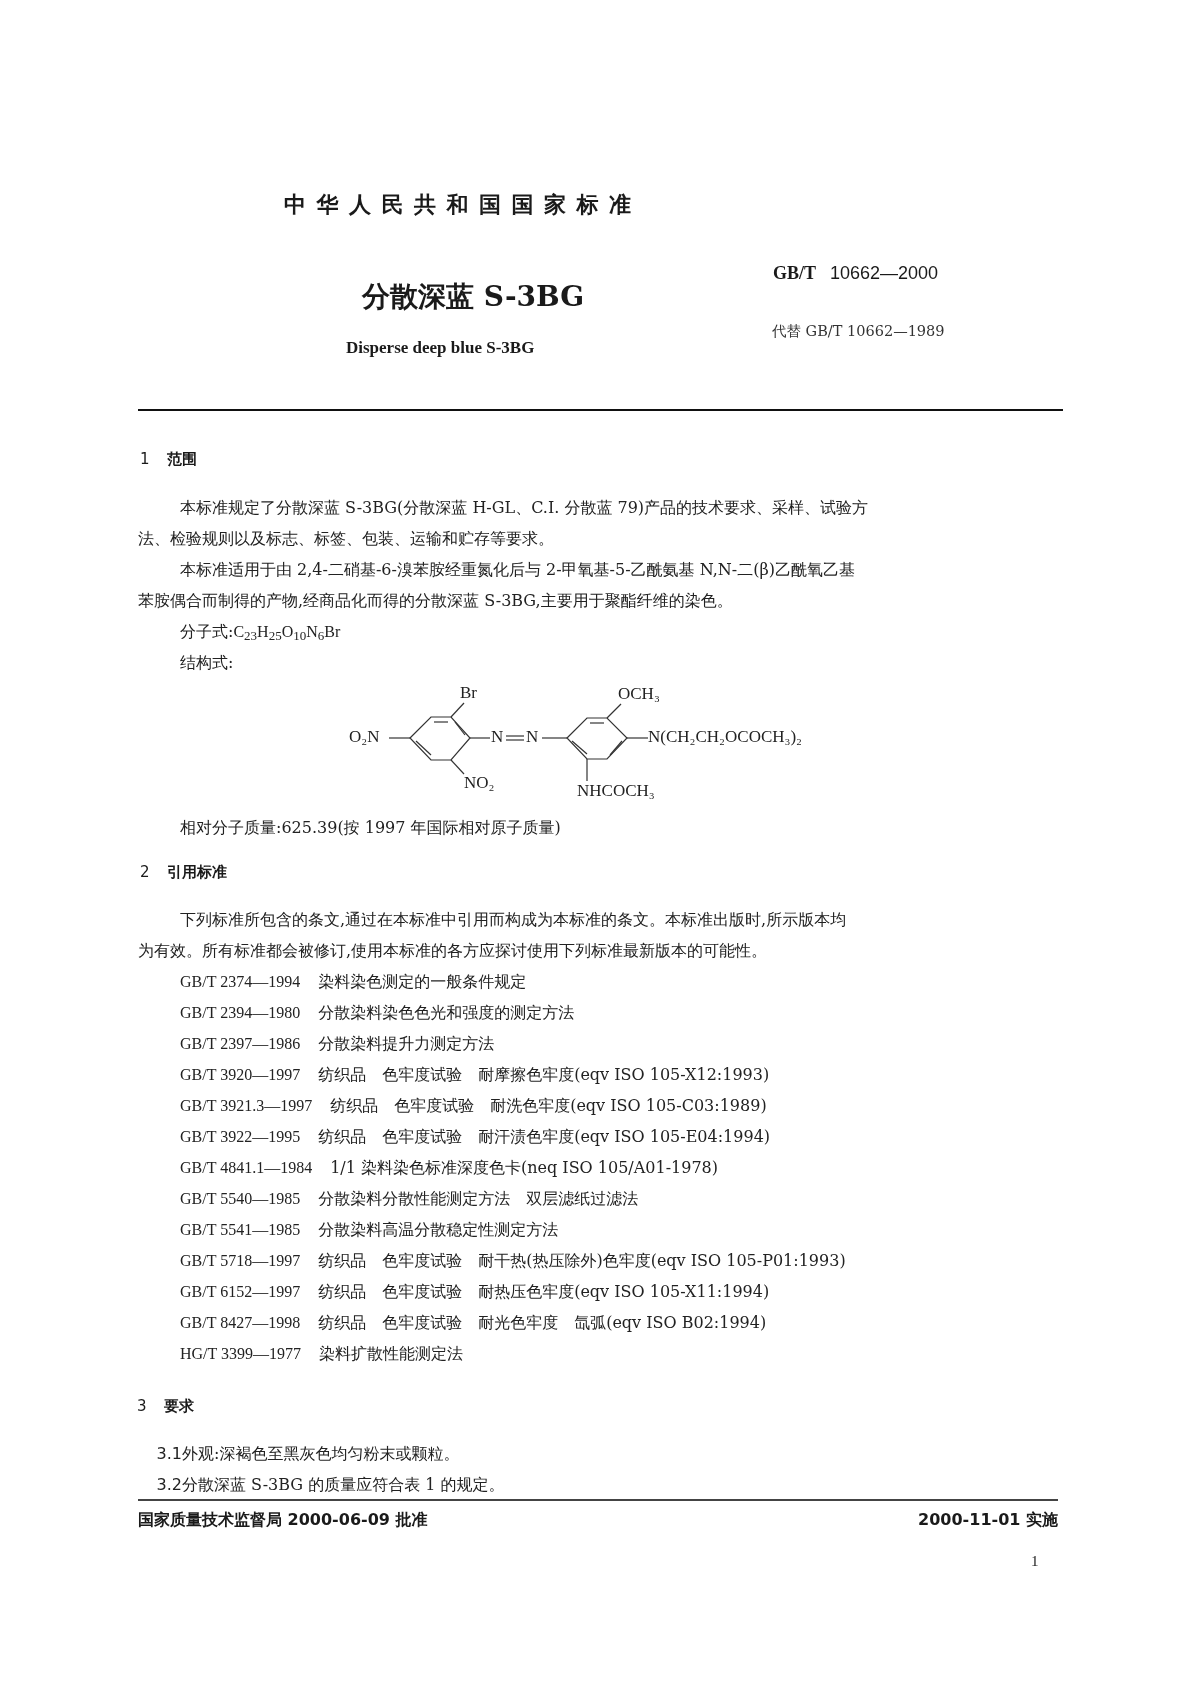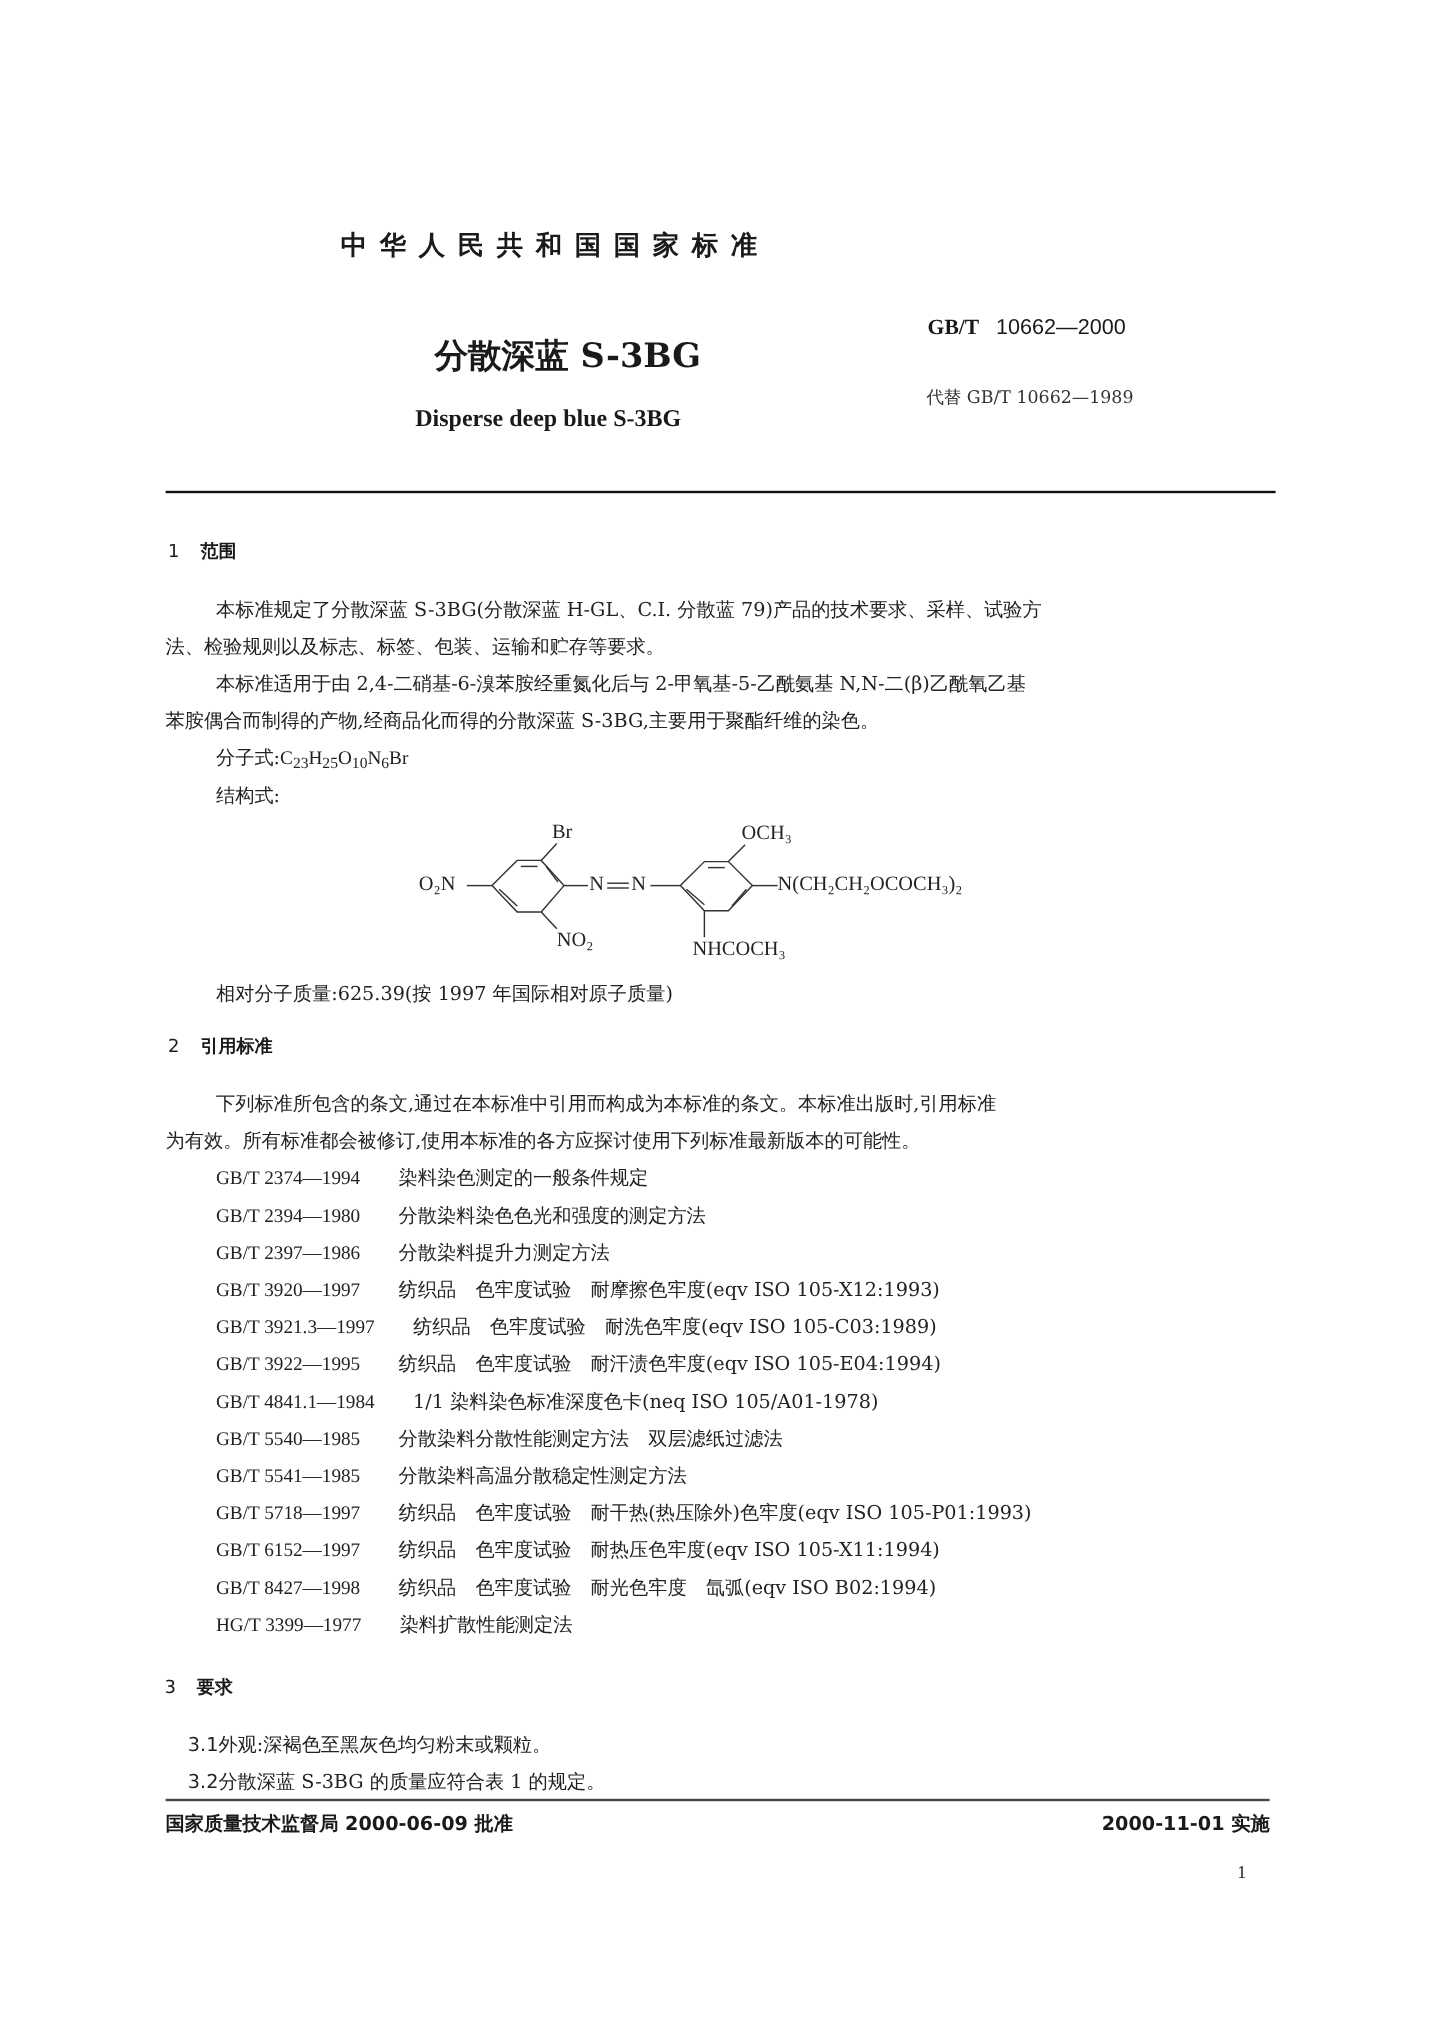--- a/index.html
+++ b/index.html
@@ -4,35 +4,35 @@
 <style>
   html, body { margin: 0; padding: 0; background: #ffffff; }
   body { width: 1191px; height: 1684px; position: relative; overflow: hidden;
          font-family: "DejaVu Serif", "Liberation Serif", serif; color: #1a1a1a; }
   .abs { position: absolute; white-space: nowrap; }
   .sans { font-family: "DejaVu Sans", "Liberation Sans", sans-serif; }
   .serif { font-family: "Liberation Serif", "DejaVu Serif", serif; }
 
   .national { left: 284px; top: 190px; font-size: 22px; letter-spacing: 10.5px; font-weight: bold; }
   .title-cn { left: 362px; top: 278px; font-size: 28px; font-weight: bold; }
-  .title-en { left: 346px; top: 338px; font-size: 20px; font-weight: bold; }
+  .title-en { left: 346px; top: 338px; font-size: 17px; font-weight: bold; }
   .std-no { left: 773px; top: 262px; font-size: 18px; }
   .std-no b { font-family: "Liberation Serif", serif; font-weight: bold; margin-right: 14px; }
   .std-no span.num { font-family: Liberation Sans, sans-serif; }
   .replaces { left: 772px; top: 322px; font-size: 14.5px; color: #333; }
 
   .rule-top { left: 138px; top: 409px; width: 925px; height: 2px; background: #111; }
   .rule-bottom { left: 138px; top: 1499px; width: 920px; height: 2px; background: #444; }
 
   .heading { font-size: 15px; font-weight: bold; }
   .heading .hnum { display: inline-block; width: 27px; font-weight: normal; }
   .para { font-size: 16px; line-height: 31px; color: #222; text-align: right; }
   .ref-row { font-size: 16px; color: #222; }
   .ref-row .code { display: inline-block; }
-  .ref-row .title { margin-left: 32px; }
+  .ref-row .title { margin-left: 18px; }
 
   .footer-left { left: 138px; top: 1510px; font-size: 16px; font-weight: bold; }
   .footer-right { left: 986px; top: 1510px; font-size: 16px; font-weight: bold; }
   .page-num { left: 1031px; top: 1553px; font-size: 15px; }
 
   sub { font-size: 13px; vertical-align: -3px; }
   .struct-label { position: absolute; font-family: "Liberation Serif", serif; font-size: 17px; white-space: nowrap; color: #222; }
 </style>
 </head>
 <body>
@@ -102,21 +102,21 @@
   <span class="struct-label" style="left:618px; top:684px;">OCH₃</span>
   <span class="struct-label" style="left:577px; top:781px;">NHCOCH₃</span>
   <span class="struct-label" style="left:648px; top:727px;text-align:right;">N(CH₂CH₂OCOCH₃)₂</span>
 </div>
 
 <div class="abs para" style="left:180px; top:812px;">相对分子质量:625.39(按 1997 年国际相对原子质量)</div>
 
 <div class="abs heading sans" style="left:140px; top:863px;">
   <span class="hnum">2</span><span>引用标准</span>
 </div>
-<div class="abs para" style="left:180px; top:904px;">下列标准所包含的条文,通过在本标准中引用而构成为本标准的条文。本标准出版时,引用标准</div>
+<div class="abs para" style="left:180px; top:904px;">下列标准所包含的条文,通过在本标准中引用而构成为本标准的条文。本标准出版时,所示版本均</div>
 <div class="abs para" style="left:138px; top:935px;">为有效。所有标准都会被修订,使用本标准的各方应探讨使用下列标准最新版本的可能性。</div>
 
 <div class="abs" style="left:180px; top:972px;">
   <div class="ref-row" style="position:absolute; top:0px;"><span class="code serif">GB/T 2374—1994</span><span class="title">染料染色测定的一般条件规定</span></div>
   <div class="ref-row" style="position:absolute; top:31px;"><span class="code serif">GB/T 2394—1980</span><span class="title">分散染料染色色光和强度的测定方法</span></div>
   <div class="ref-row" style="position:absolute; top:62px;"><span class="code serif">GB/T 2397—1986</span><span class="title">分散染料提升力测定方法</span></div>
   <div class="ref-row" style="position:absolute; top:93px;"><span class="code serif">GB/T 3920—1997</span><span class="title">纺织品　色牢度试验　耐摩擦色牢度(eqv ISO 105-X12:1993)</span></div>
   <div class="ref-row" style="position:absolute; top:124px;"><span class="code serif">GB/T 3921.3—1997</span><span class="title">纺织品　色牢度试验　耐洗色牢度(eqv ISO 105-C03:1989)</span></div>
   <div class="ref-row" style="position:absolute; top:155px;"><span class="code serif">GB/T 3922—1995</span><span class="title">纺织品　色牢度试验　耐汗渍色牢度(eqv ISO 105-E04:1994)</span></div>
   <div class="ref-row" style="position:absolute; top:186px;"><span class="code serif">GB/T 4841.1—1984</span><span class="title">1/1 染料染色标准深度色卡(neq ISO 105/A01-1978)</span></div>

